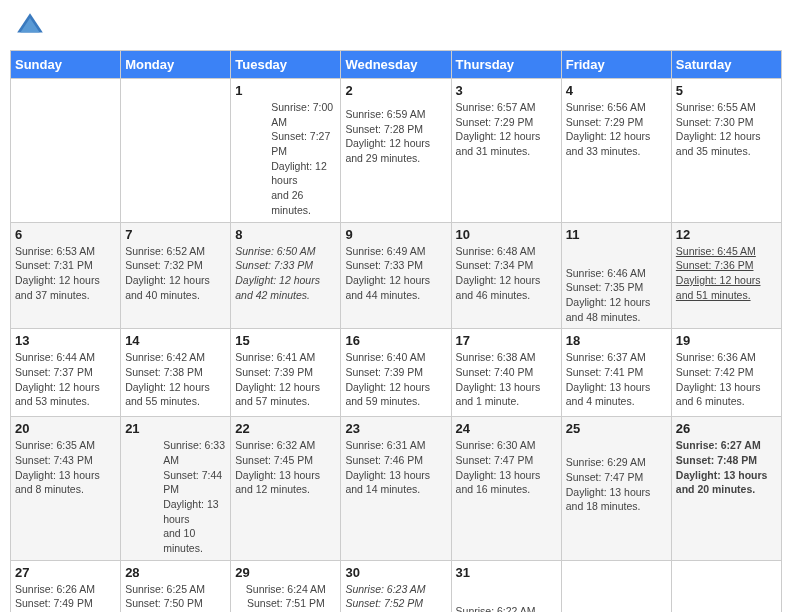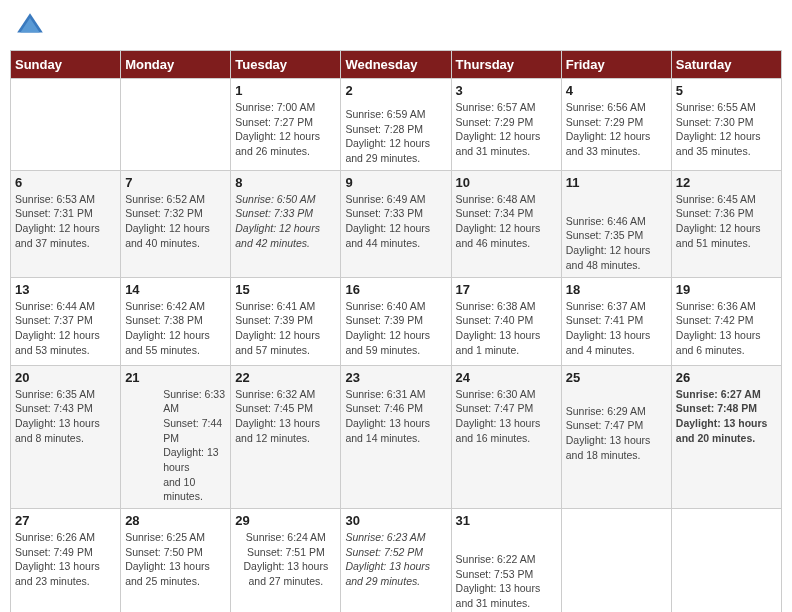--- a/index.html
+++ b/index.html
@@ -54,21 +54,21 @@
       font-size: 15px;
       color: #555;
       margin-top: 2px;
     }
     .calendar {
       width: 100%;
       border-collapse: collapse;
       font-size: 11px;
     }
     .calendar th {
-      background: #7f1d1d;
+      background: #3b82f6;
       color: #fff;
       padding: 6px 4px;
       text-align: left;
       font-size: 13px;
       font-weight: bold;
       border: 1px solid #ccc;
     }
     .calendar td {
       border: 1px solid #ccc;
       vertical-align: top;
@@ -126,21 +126,21 @@
         <th>Friday</th>
         <th>Saturday</th>
       </tr>
   </thead>
   <tbody id="calendar-body">
   <tr>
         <td class="empty"></td>
         <td class="empty"></td>
         <td>
           <div class="day-number">1</div>
-          <div class="day-info" style="white-space: pre-line;">Sunrise: 7:00 AM
+          <div class="day-info" style="white-space: pre-line; margin-left: 36px;">Sunrise: 7:00 AM
 Sunset: 7:27 PM
 Daylight: 12 hours
 and 26 minutes.</div>
         </td>
         <td>
           <div class="day-number">2</div>
           <div class="day-info" style="white-space: pre-line; margin-top: 9px;">Sunrise: 6:59 AM
 Sunset: 7:28 PM
 Daylight: 12 hours
 and 29 minutes.</div>
@@ -205,21 +205,21 @@
         </td>
         <td>
           <div class="day-number">11</div>
           <div class="day-info" style="white-space: pre-line; margin-top: 24px;">Sunrise: 6:46 AM
 Sunset: 7:35 PM
 Daylight: 12 hours
 and 48 minutes.</div>
         </td>
         <td>
           <div class="day-number">12</div>
-          <div class="day-info" style="white-space: pre-line;">Sunrise: 6:45 AM
+          <div class="day-info" style="white-space: pre-line; text-decoration: underline;">Sunrise: 6:45 AM
 Sunset: 7:36 PM
 Daylight: 12 hours
 and 51 minutes.</div>
         </td>
       </tr>
       <tr>
         <td>
           <div class="day-number">13</div>
           <div class="day-info" style="white-space: pre-line;">Sunrise: 6:44 AM
 Sunset: 7:37 PM

